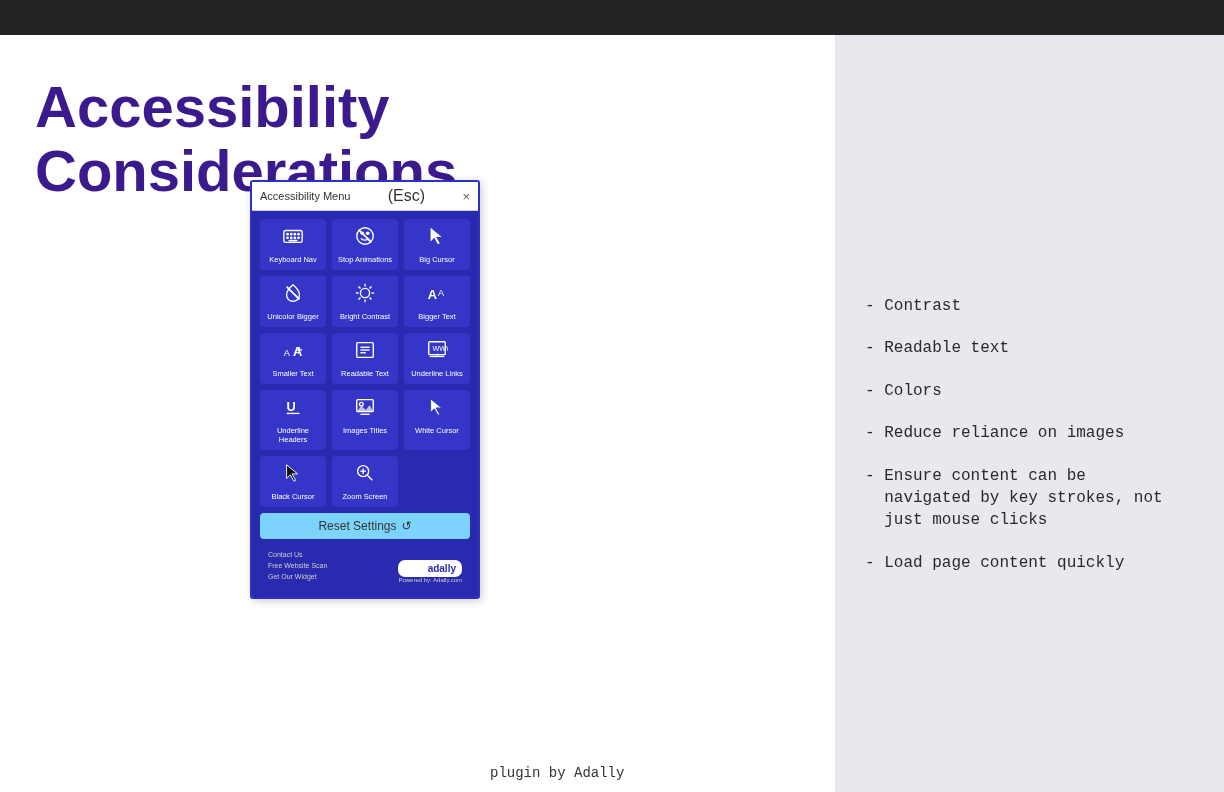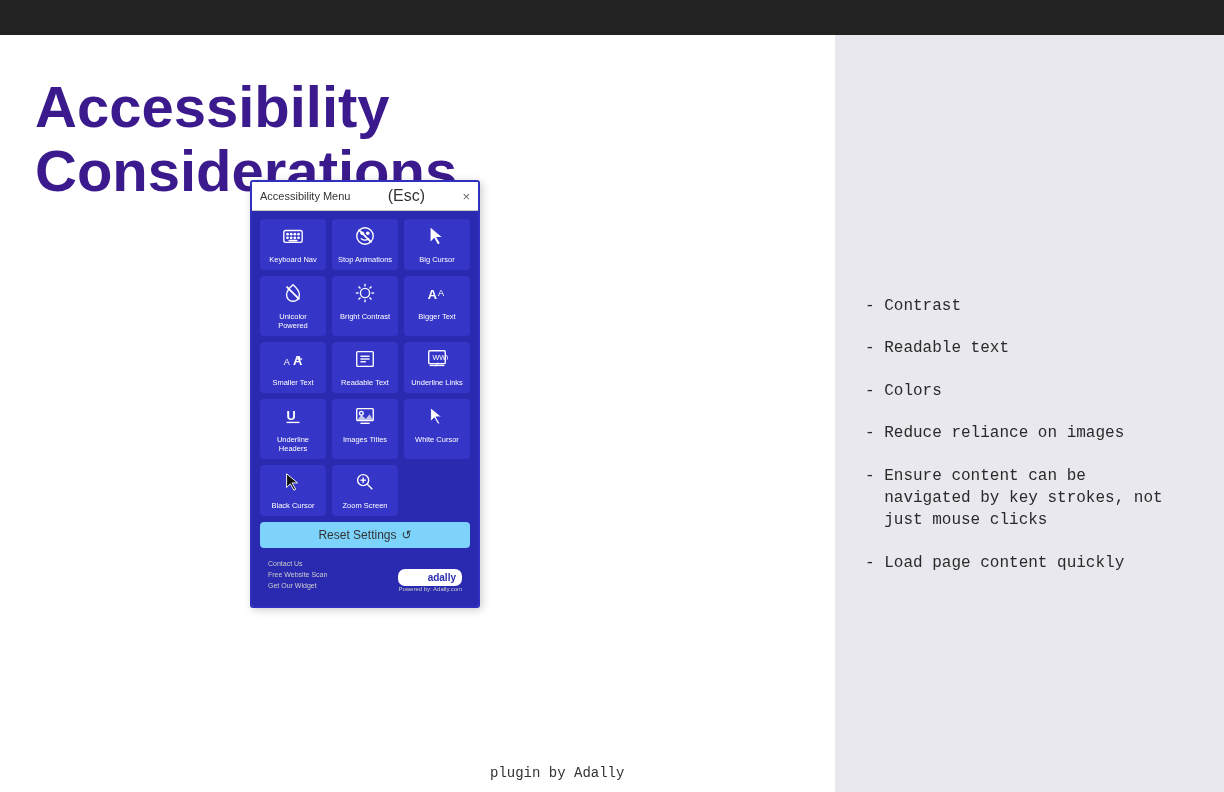--- a/index.html
+++ b/index.html
@@ -300,21 +300,21 @@
               <span class="widget-item-label">Big Cursor</span>
             </div>
 
             <div class="widget-item">
               <span class="widget-item-icon">
                 <svg class="icon-svg" viewBox="0 0 24 24" fill="none" stroke="white" stroke-width="1.5">
                   <path d="M12 3 C12 3 5 9 5 14 C5 18 8 21 12 21 C16 21 19 18 19 14 C19 9 12 3 12 3Z" fill="none"></path>
                   <line x1="5" y1="5" x2="19" y2="19" stroke-width="2"></line>
                 </svg>
               </span>
-              <span class="widget-item-label">Unicolor Powered</span>
+              <span class="widget-item-label">Unicolor Bigger</span>
             </div>
             <div class="widget-item">
               <span class="widget-item-icon">
                 <svg class="icon-svg" viewBox="0 0 24 24" fill="none" stroke="white" stroke-width="1.5">
                   <circle cx="12" cy="12" r="5"></circle>
                   <line x1="12" y1="2" x2="12" y2="5"></line>
                   <line x1="12" y1="19" x2="12" y2="22"></line>
                   <line x1="2" y1="12" x2="5" y2="12"></line>
                   <line x1="19" y1="12" x2="22" y2="12"></line>
                   <line x1="4.9" y1="4.9" x2="7.1" y2="7.1"></line>

